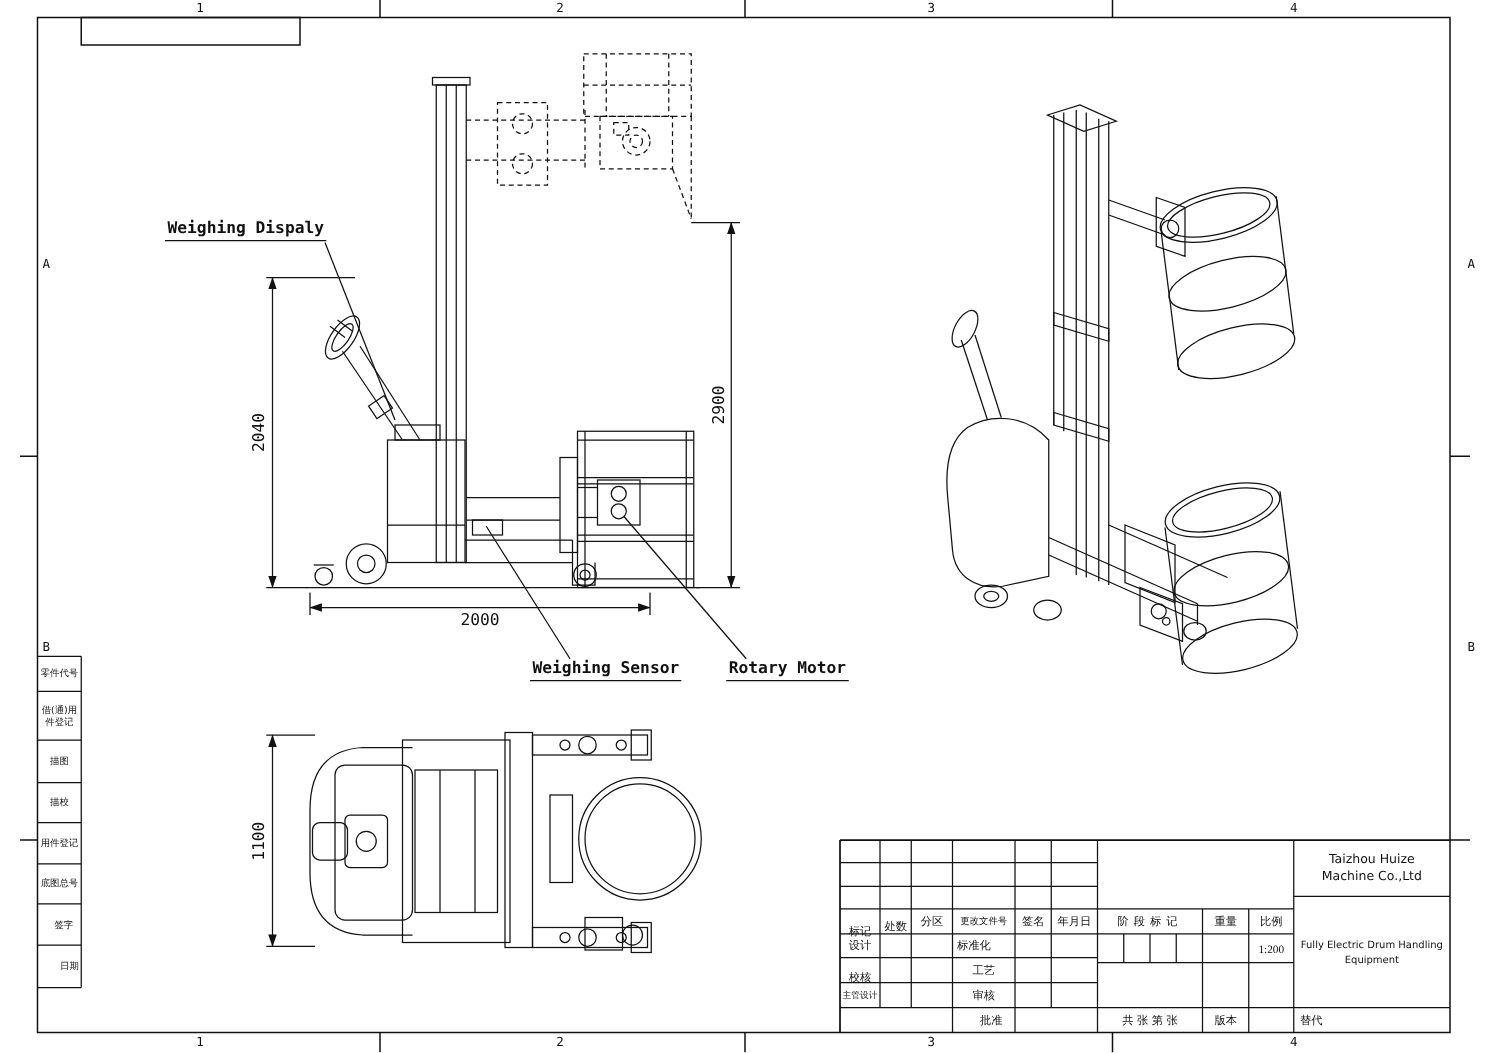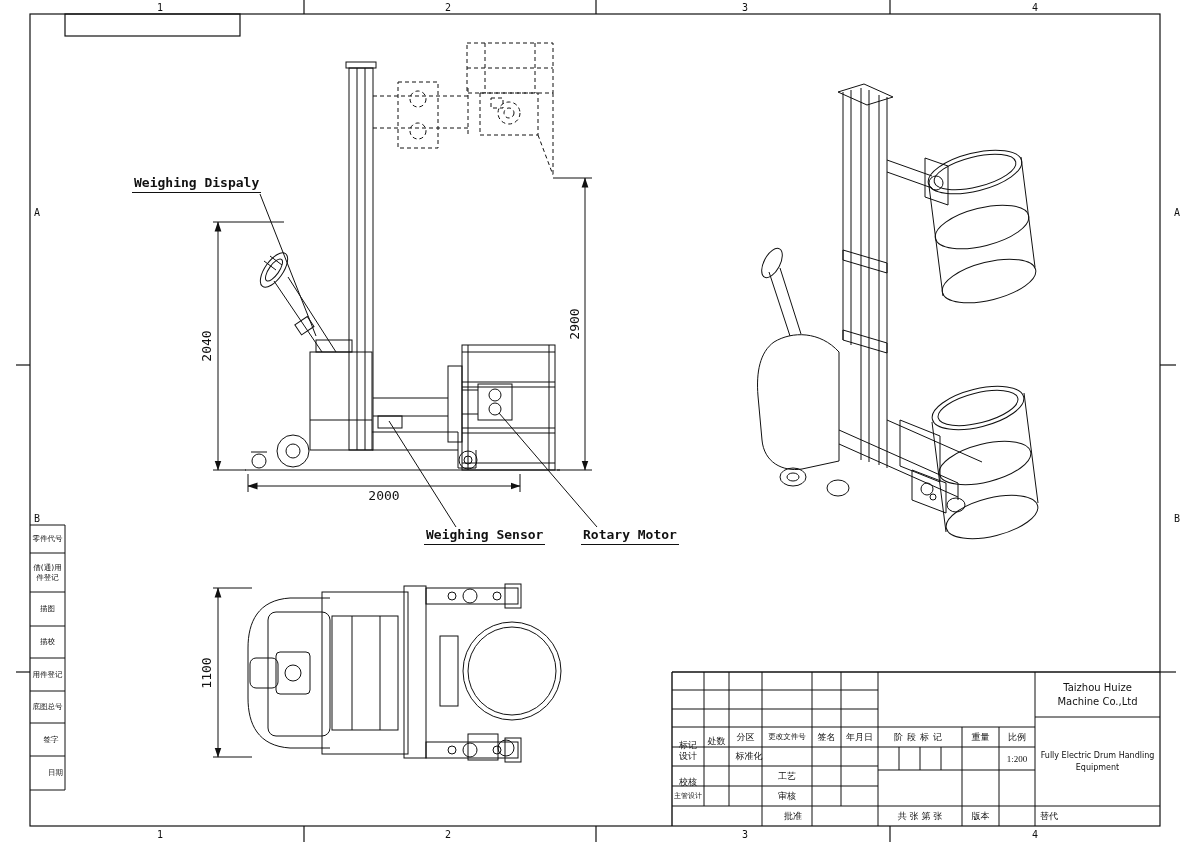--- a/index.html
+++ b/index.html
@@ -322,21 +322,21 @@
   <div class="ann" style="left:581px;top:527px">Rotary Motor</div>
 
   <div class="txt tb" style="left:672px;top:727px;width:32px;height:36px">标记</div>
   <div class="txt tb" style="left:704px;top:727px;width:25px;height:28px">处数</div>
   <div class="txt tb" style="left:729px;top:727px;width:33px;height:20px">分区</div>
   <div class="txt tb" style="left:762px;top:727px;width:50px;height:20px;font-size:7.5px">更改文件号</div>
   <div class="txt tb" style="left:812px;top:727px;width:29px;height:20px">签名</div>
   <div class="txt tb" style="left:841px;top:727px;width:37px;height:20px">年月日</div>
 
   <div class="txt tb" style="left:672px;top:747px;width:32px;height:19px">设计</div>
-  <div class="txt tb" style="left:724px;top:747px;width:50px;height:19px">标准化</div>
+  <div class="txt tb" style="left:754px;top:747px;width:50px;height:19px">标准化</div>
   <div class="txt tb" style="left:672px;top:766px;width:32px;height:33px">校核</div>
   <div class="txt tb" style="left:762px;top:766px;width:50px;height:20px">工艺</div>
   <div class="txt tb" style="left:672px;top:786px;width:32px;height:20px;font-size:7px">主管设计</div>
   <div class="txt tb" style="left:762px;top:786px;width:50px;height:20px">审核</div>
   <div class="txt tb" style="left:762px;top:806px;width:62px;height:20px">批准</div>
 
   <div class="txt tb" style="left:878px;top:727px;width:84px;height:20px;letter-spacing:4px">阶段标记</div>
   <div class="txt tb" style="left:962px;top:727px;width:37px;height:20px">重量</div>
   <div class="txt tb" style="left:999px;top:727px;width:36px;height:20px">比例</div>
   <div class="txt tb mono" style="left:999px;top:747px;width:36px;height:23px">1:200</div>

